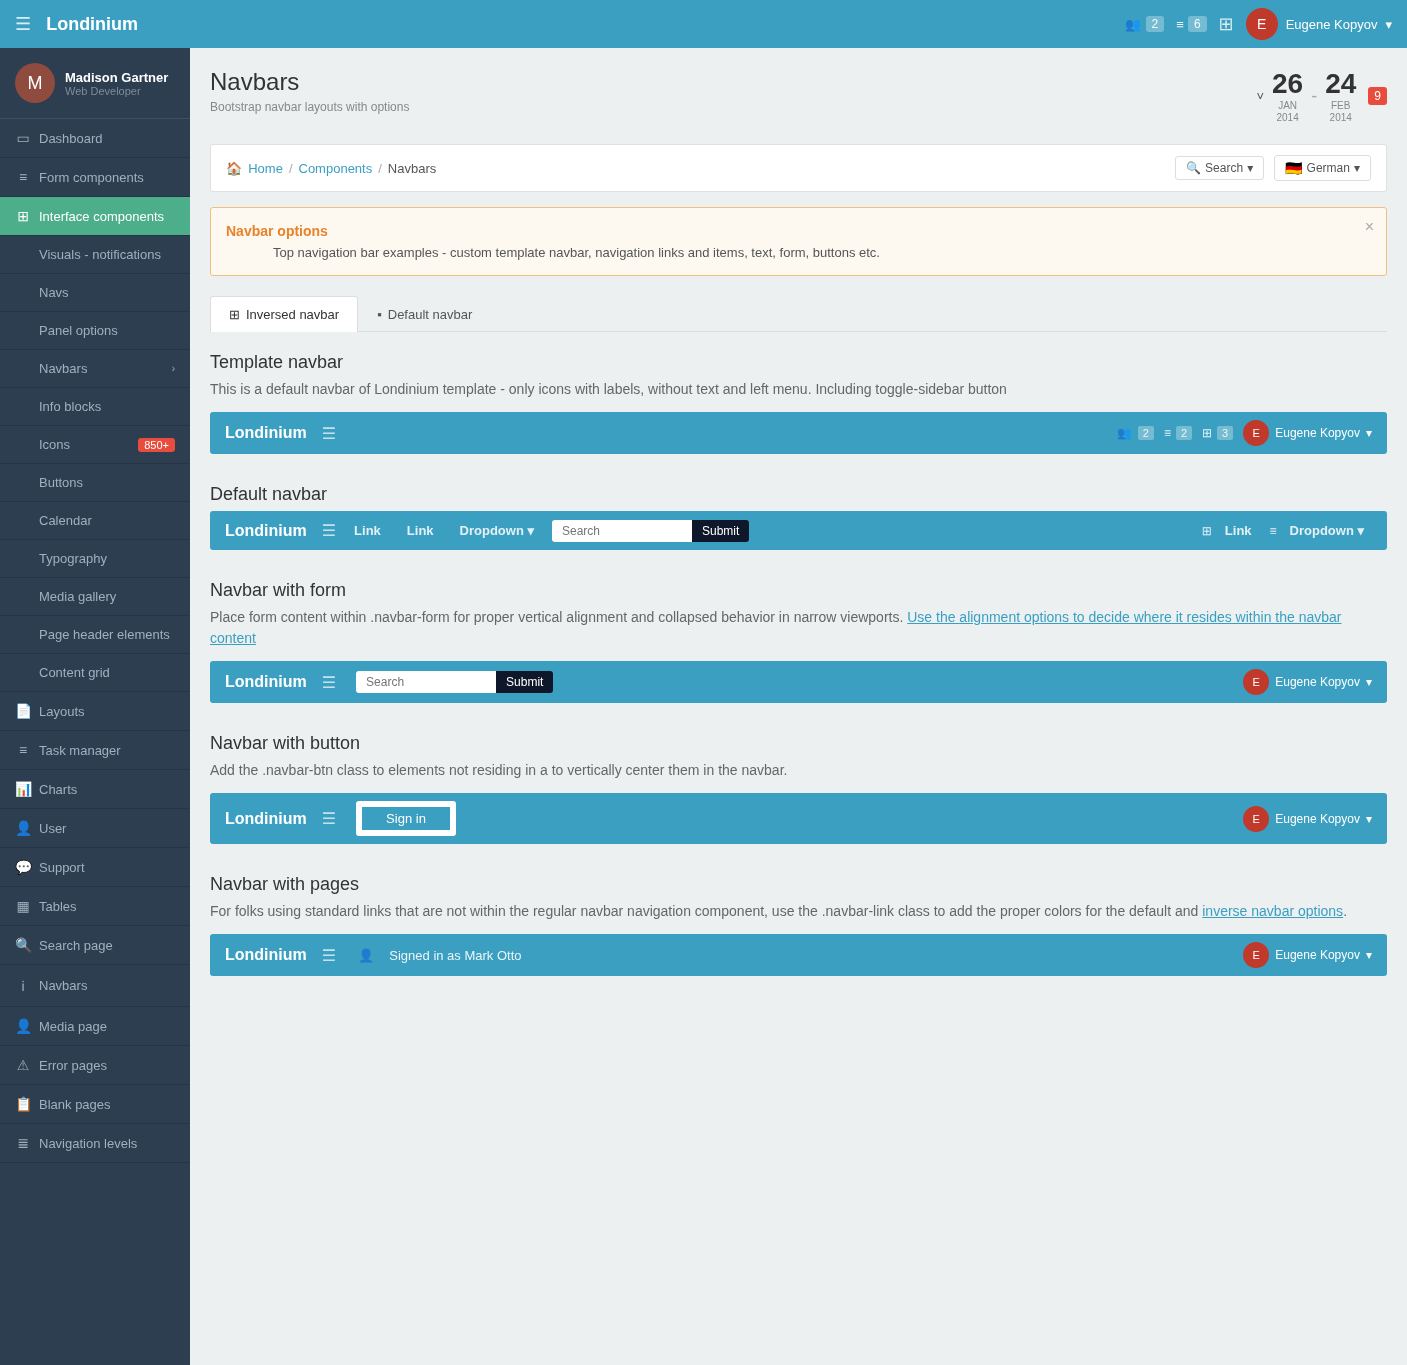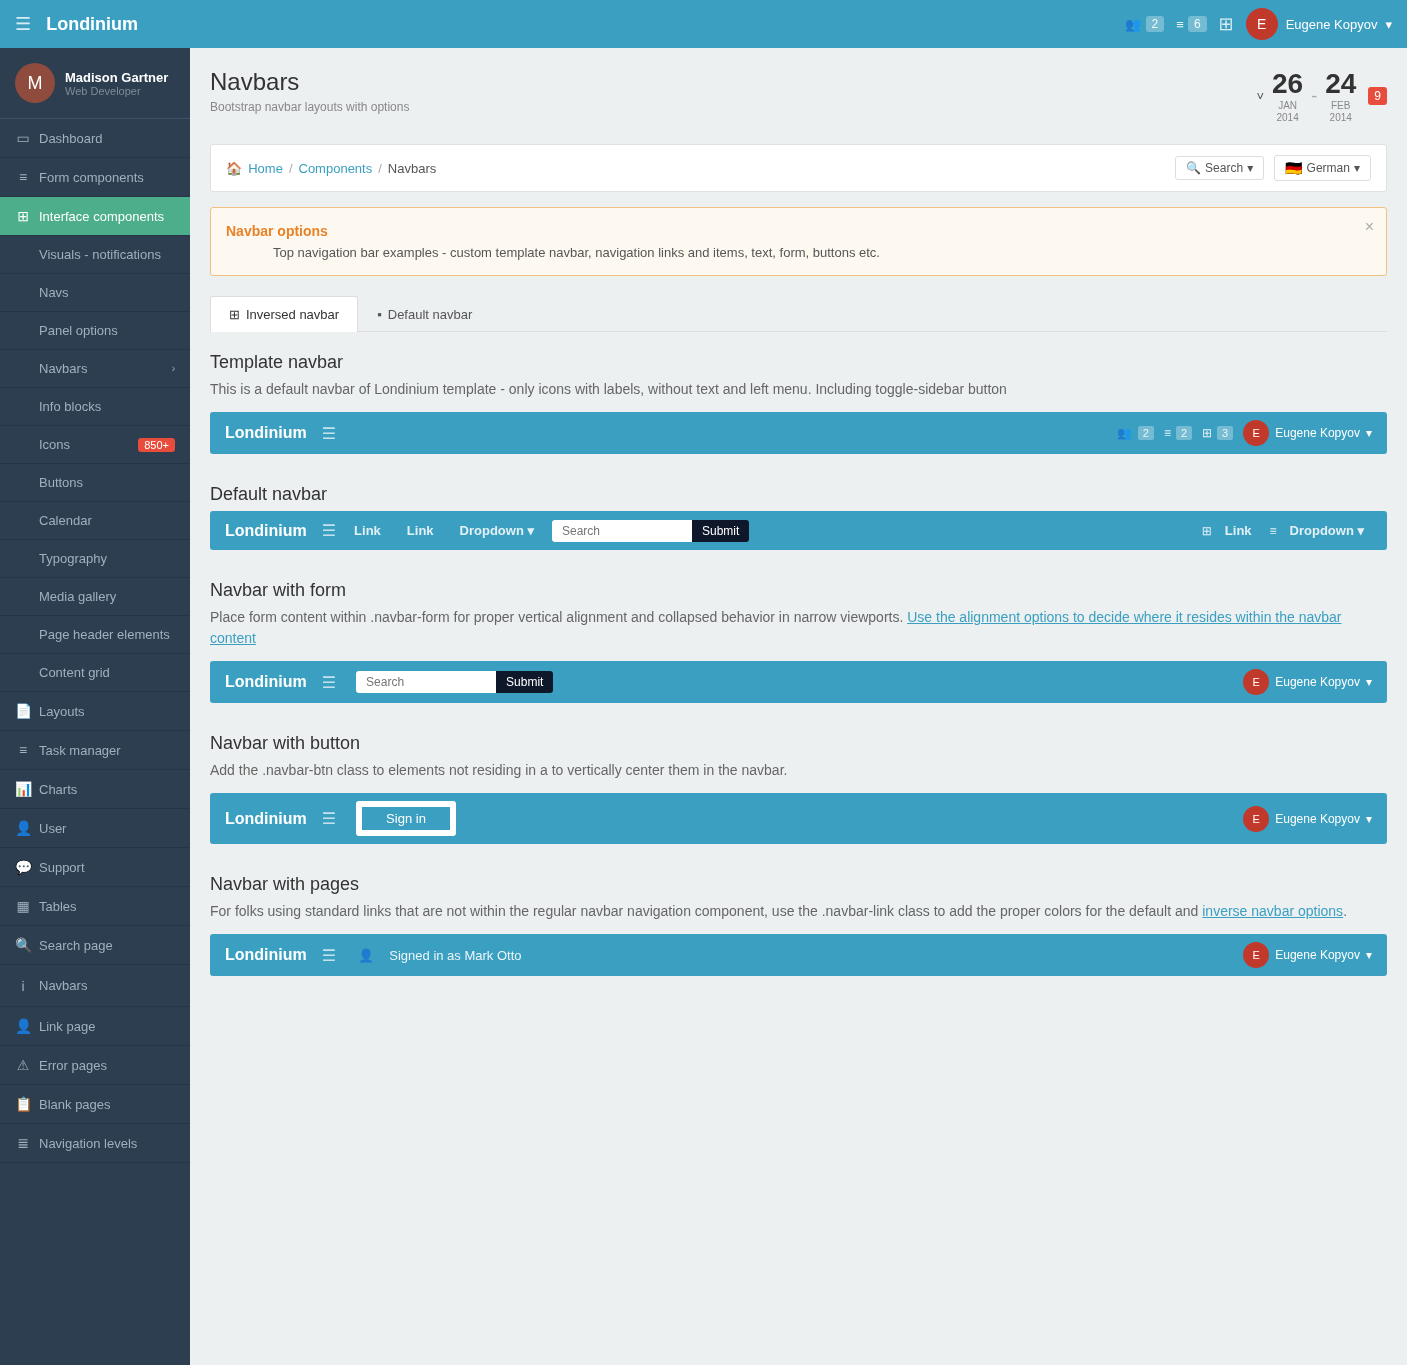--- a/index.html
+++ b/index.html
@@ -327,21 +327,21 @@
     </div>
     <div class="sidebar-item">
       <div class="item-left">
           <span class="item-icon">ℹ</span>
           <span>Navbars</span>
         </div>
     </div>
     <div class="sidebar-item">
       <div class="item-left">
           <span class="item-icon">👤</span>
-          <span>Link page</span>
+          <span>Media page</span>
         </div>
     </div>
     <div class="sidebar-item">
       <div class="item-left">
           <span class="item-icon">⚠</span>
           <span>Error pages</span>
         </div>
     </div>
     <div class="sidebar-item">
       <div class="item-left">

